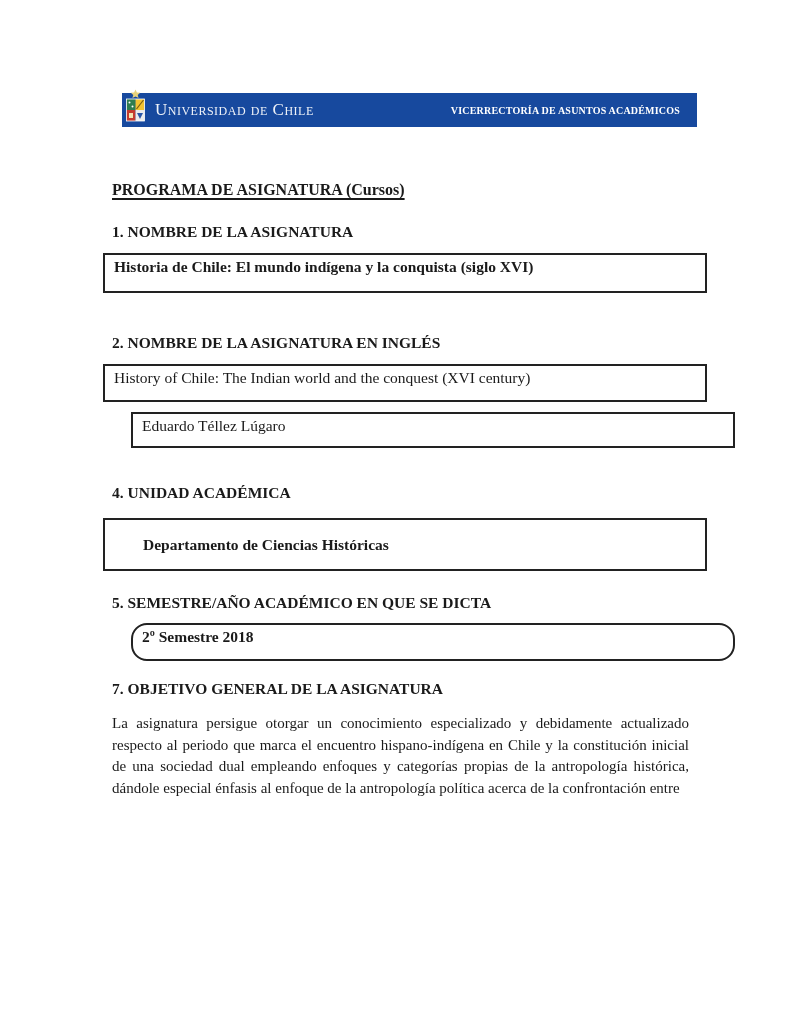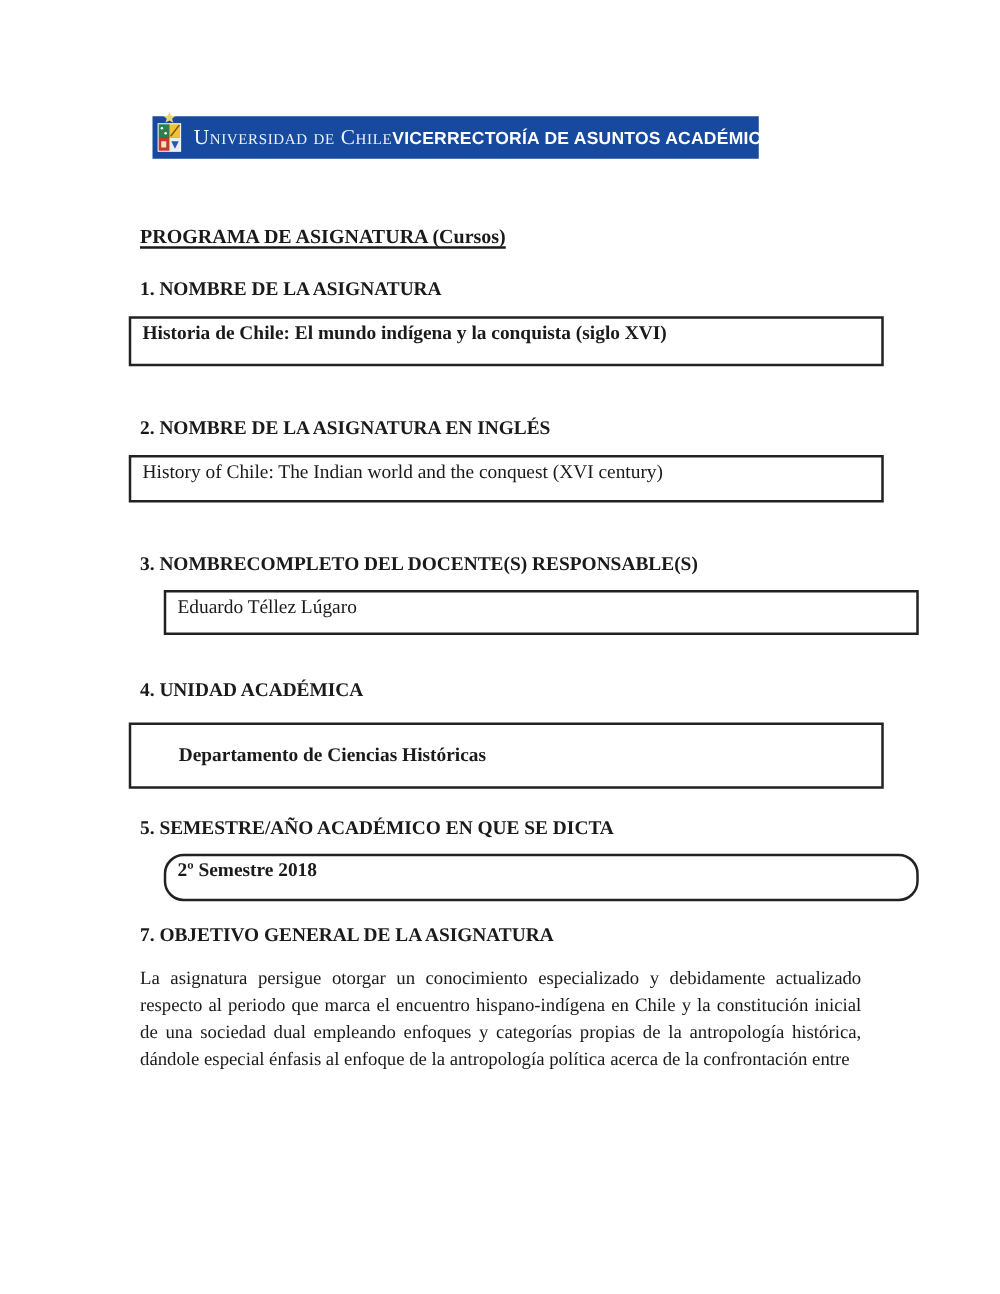--- a/index.html
+++ b/index.html
@@ -9,45 +9,45 @@
     position: relative;
     font-family: "Liberation Serif", serif;
     color: #1a1a1a;
     overflow: hidden;
   }
 
   
   .banner {
     position: absolute;
     left: 122px; top: 93px;
-    width: 485px; height: 34px;
+    width: 575px; height: 34px;
     background: #17499e;
     display: flex;
     align-items: center;
   }
   .crest {
     margin-left: 3px;
     margin-top: -5px;
     flex: 0 0 auto;
   }
   .univ-name {
     margin-left: 9px;
     font-family: "Liberation Serif", serif;
     font-variant: small-caps;
     font-size: 17px;
     letter-spacing: 0.5px;
     color: rgba(255,255,255,0.93);
     white-space: nowrap;
   }
   .vicer {
     margin-left: auto;
-    padding-right: 6px;
-    font-family: Liberation Sans, sans-serif;
+    padding-right: 17px;
+    font-family: Liberation Serif, serif;
     font-weight: bold;
-    font-size: 14px;
+    font-size: 10px;
     letter-spacing: 0.2px;
     color: #ffffff;
     white-space: nowrap;
   }
 
   
   .content {
     position: absolute;
     left: 103px; top: 177px;
     width: 584px;
@@ -141,21 +141,20 @@
   <div class="h mt-22">1. NOMBRE DE LA ASIGNATURA</div>
   <div class="box b1 v-top bold mt-11">
     <span class="val">Historia de Chile: El mundo indígena y la conquista (siglo XVI)</span>
   </div>
 
   <div class="h mt-40">2. NOMBRE DE LA ASIGNATURA EN INGLÉS</div>
   <div class="box b2 v-bottom mt-11">
     <span class="val">History of Chile: The Indian world and the conquest (XVI century)</span>
   </div>
 
-  <div class="h mt-40">3. NOMBRECOMPLETO DEL DOCENTE(S) RESPONSABLE(S)</div>
   <div class="box b3 v-bottom mt-10">
     <span class="val">Eduardo Téllez Lúgaro</span>
   </div>
 
   <div class="h mt-35">4. UNIDAD ACADÉMICA</div>
   <div class="box b4 v-mid bold mt-15">
     <span class="val">Departamento de Ciencias Históricas</span>
   </div>
 
   <div class="h mt-22">5. SEMESTRE/AÑO ACADÉMICO EN QUE SE DICTA</div>

